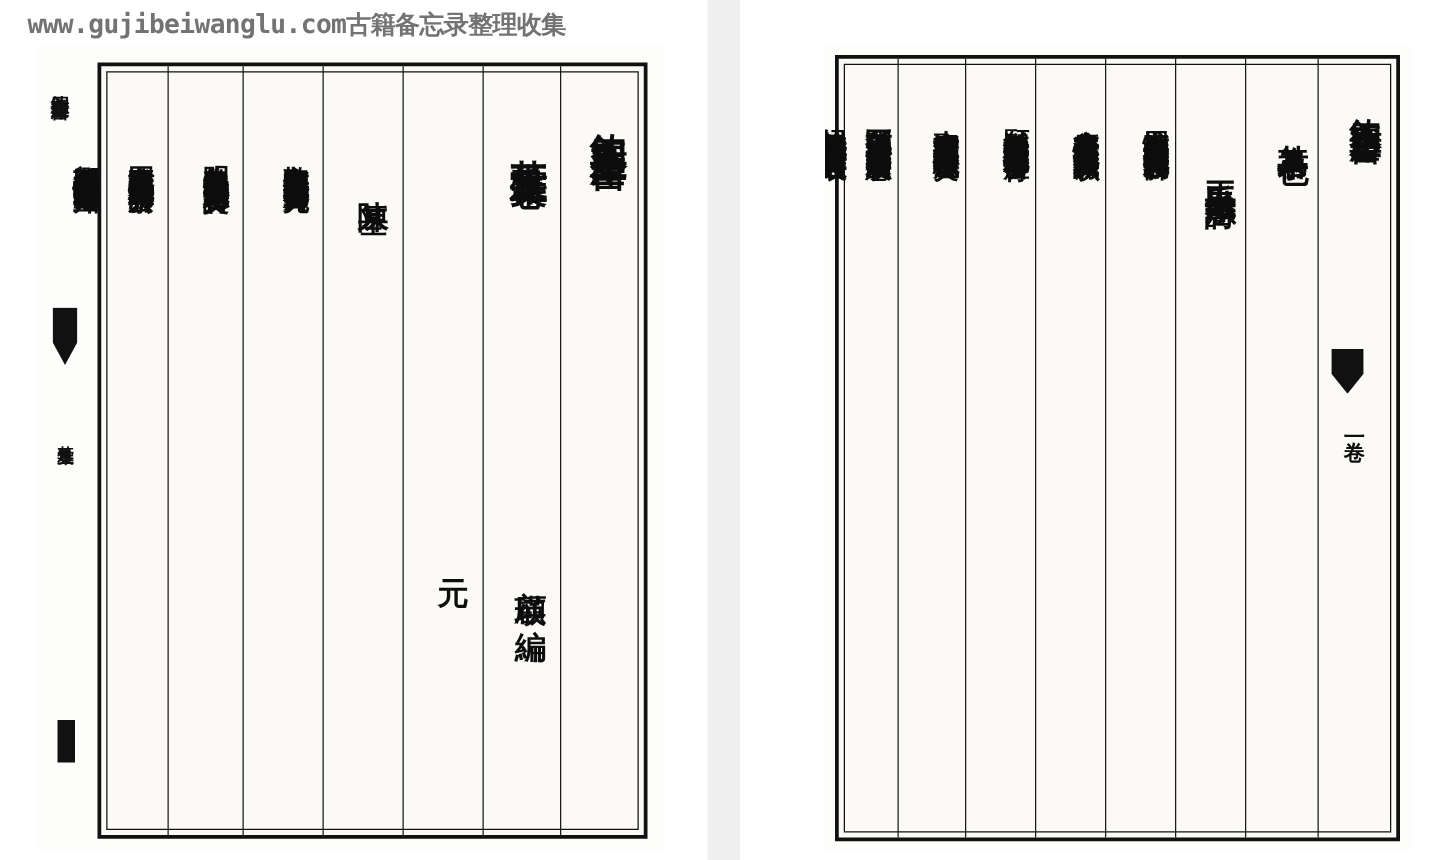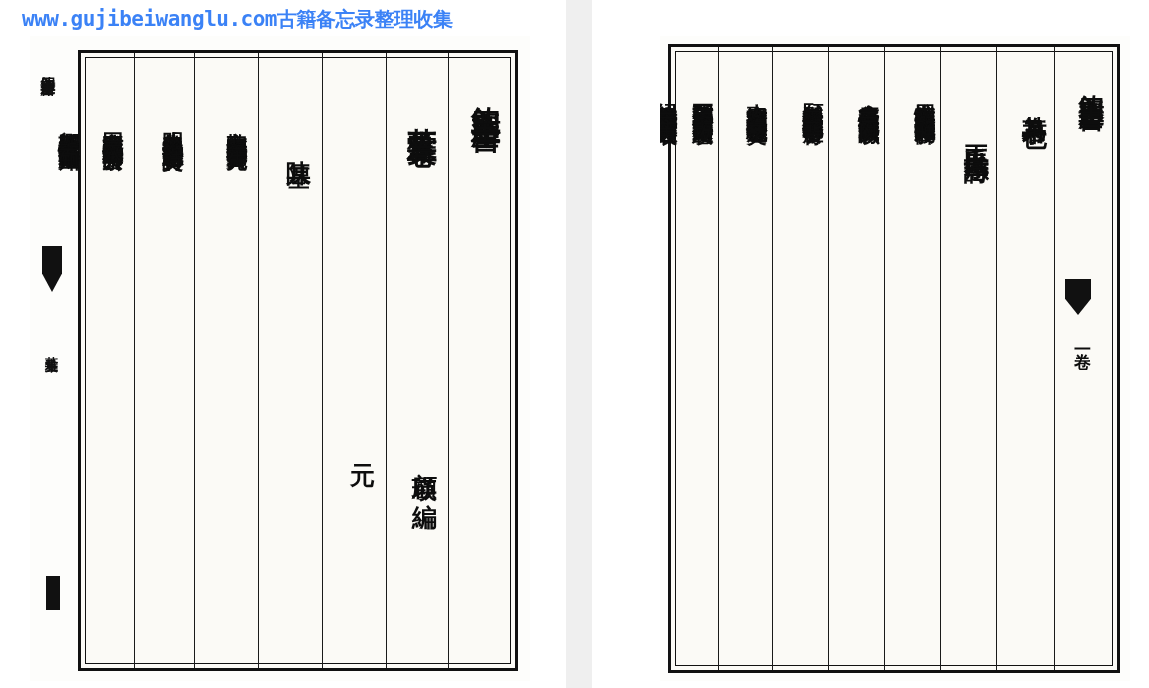--- a/index.html
+++ b/index.html
@@ -17,21 +17,21 @@
 
   
   .watermark {
     position: absolute;
     top: 6px;
     left: 22px;
     font-family: "DejaVu Sans Mono", monospace;
     font-weight: bold;
     font-size: 21px;
     letter-spacing: -0.5px;
-    color: #3b82f6;
+    color: #737373;
     white-space: nowrap;
   }
   .watermark .wm-cjk {
     font-family: "DejaVu Sans", sans-serif;
     font-weight: bold;
     font-size: 20px;
   }
 
   
   .scan-page {

